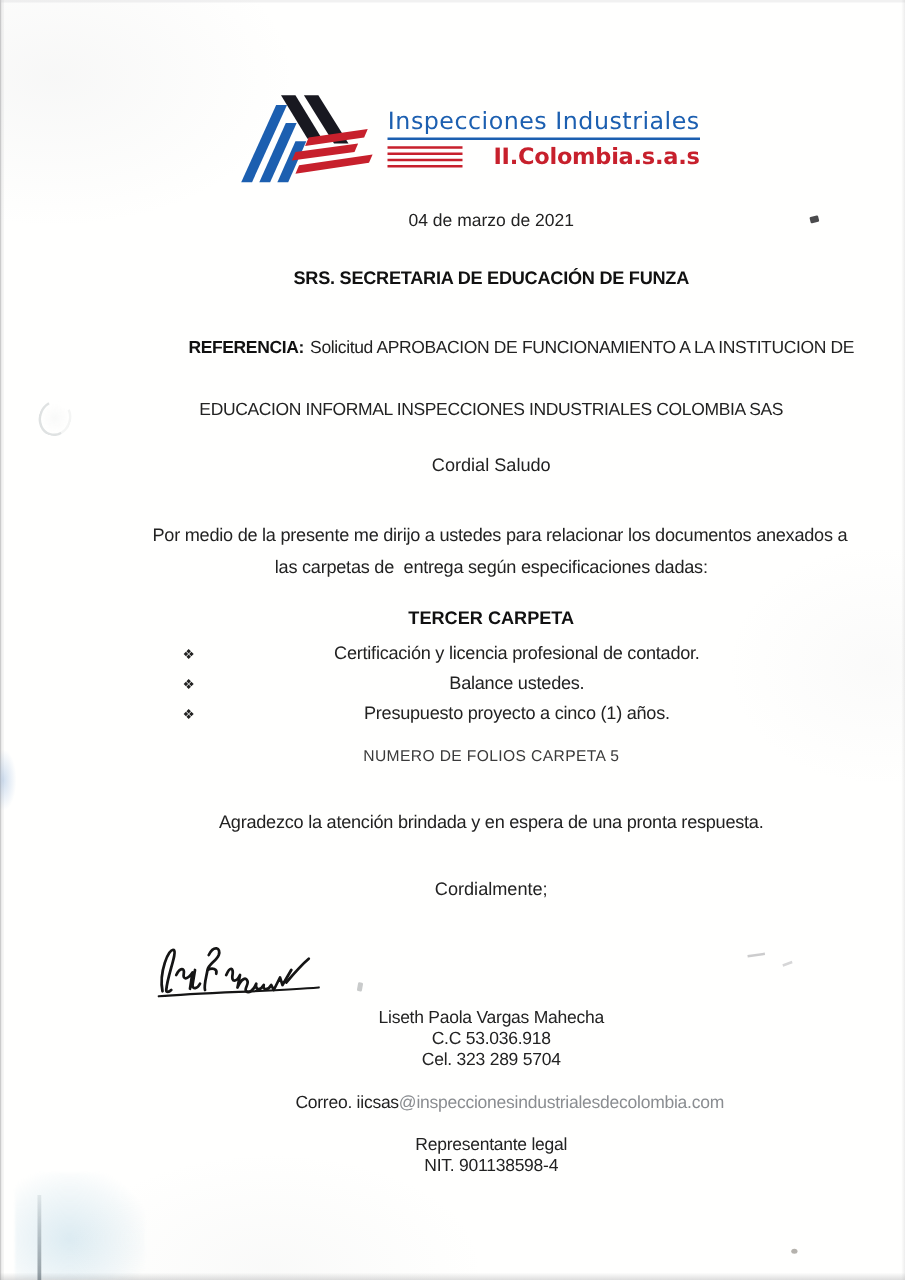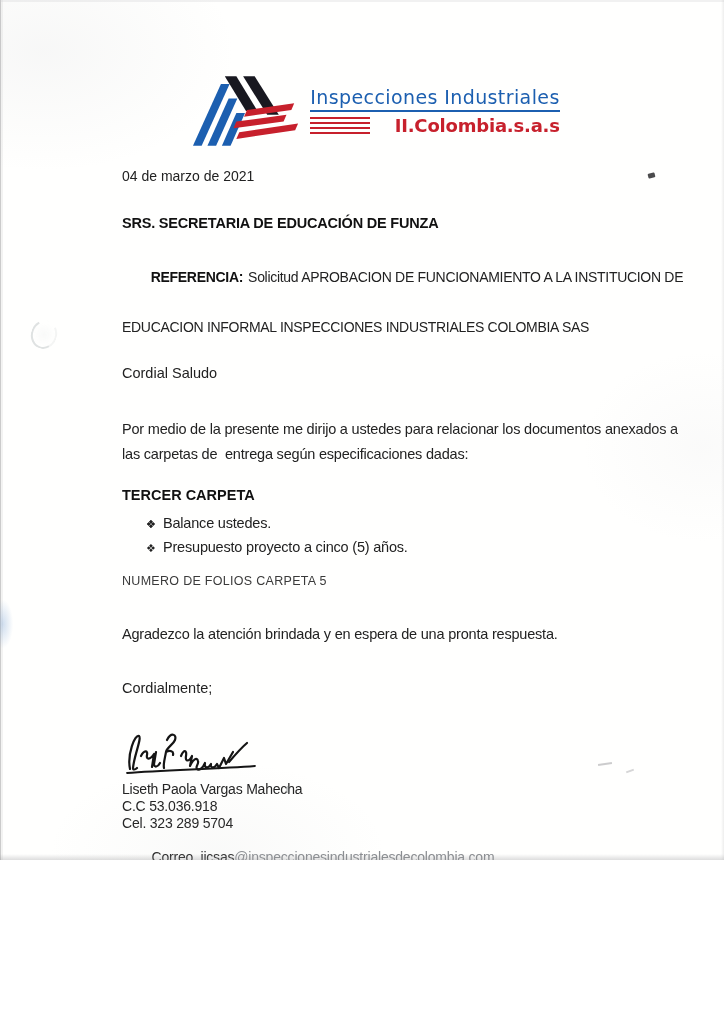--- a/index.html
+++ b/index.html
@@ -1,20 +1,21 @@
 <!DOCTYPE html>
 <html><head>
 <meta charset="utf-8">
 <style>
   html,body { margin:0; padding:0; background:#ffffff; }
   .page {
-    position:relative; width:724px; height:860px; margin:0 auto;
+    position:relative; width:724px; height:1024px; margin:0 auto;
     background:#fffffe; overflow:hidden;
     font-family:"Liberation Sans","DejaVu Sans",sans-serif;
     color:#222;
+    text-align:center;
   }
   .page::before {
     content:""; position:absolute; inset:0; pointer-events:none;
     background-image:
       radial-gradient(ellipse 320px 200px at 6% 6%, rgba(180,182,186,0.10), transparent 60%),
       radial-gradient(ellipse 200px 160px at 97% 52%, rgba(190,190,195,0.07), transparent 60%),
       radial-gradient(ellipse 260px 140px at 30% 99%, rgba(185,190,192,0.08), transparent 65%);
   }
   .content { padding:0 60px 0 122px; box-sizing:border-box; }
 
@@ -137,28 +138,29 @@
     <div class="body-par">
       <div class="line">Por medio de la presente me dirijo a ustedes para relacionar los documentos anexados a</div>
       <div class="line">las carpetas de  entrega según especificaciones dadas:</div>
     </div>
 
     <div class="section-title line">TERCER CARPETA</div>
 
     <ul class="bullets">
       <li>
         <span class="bullet-glyph">❖</span>
+        <span>Certificación y licencia profesional de contador.</span>
       </li>
       <li>
         <span class="bullet-glyph">❖</span>
         <span>Balance ustedes.</span>
       </li>
       <li>
         <span class="bullet-glyph">❖</span>
-        <span>Presupuesto proyecto a cinco (5) años.</span>
+        <span>Presupuesto proyecto a cinco (1) años.</span>
       </li>
     </ul>
 
     <div class="folios line">NUMERO DE FOLIOS CARPETA 5</div>
 
     <div class="thanks line">Agradezco la atención brindada y en espera de una pronta respuesta.</div>
 
     <div class="closing line">Cordialmente;</div>
 
     <svg class="signature-svg" width="140" height="53" viewBox="0 0 140 53" xmlns="http://www.w3.org/2000/svg" fill="none" stroke="#151515" stroke-width="2.2" stroke-linecap="round" stroke-linejoin="round">

